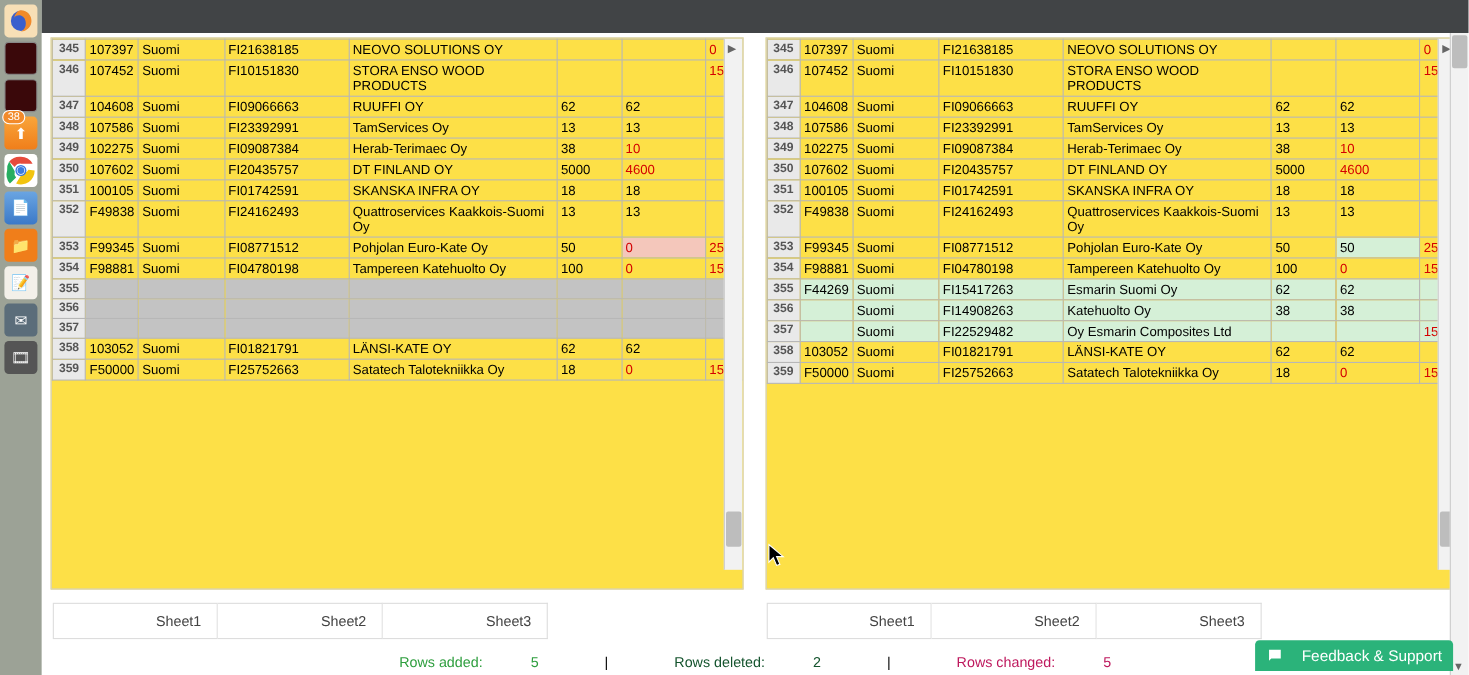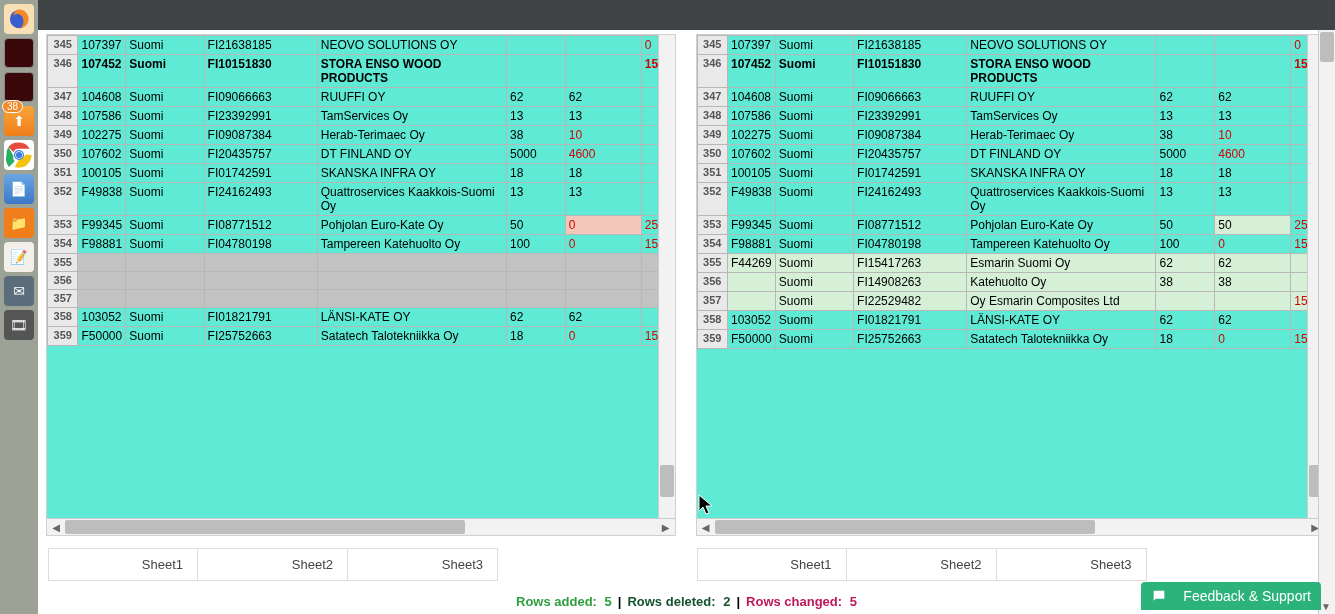--- a/index.html
+++ b/index.html
@@ -63,25 +63,25 @@
   .panes {
     display:flex;
     flex:1;
     gap:20px;
     padding:4px 10px 4px 8px;
     overflow:hidden;
   }
   .pane {
     flex:1;
     display:flex;
-    flex-direction:column;
+    flex-direction:row;
     border:1px solid #d0d0d0;
     overflow:hidden;
     position:relative;
-    background:#5eead4;
+    background:#fde047;
   }
   .grid-wrap { flex:1; overflow:hidden; position:relative; }
   table.grid {
     border-collapse:collapse;
     table-layout:fixed;
     width:100%;
     font-size:12px;
     color:#000;
   }
   table.grid th,
@@ -109,21 +109,21 @@
   .c-name { width:174px; }
   .c-a { width:54px; }
   .c-b { width:70px; }
   .c-c { width:30px; }
   .red { color:#d40000; }
   .hl-red { background:#f4c7bb; }
   .hl-green { background:#d5f0d7; }
   .row-grey td { background:#c3c3c3; }
   .row-green td { background:#d5f0d7 !important;margin-left:25px; }
   .tall td { height:45px; }
-  .med td { height:38px;font-weight:bold; }
+  .med td { height:38px; }
   .short td { height:28px; }
   .hscroll {
     height:17px;
     background:#f2f2f2;
     border-top:1px solid #ccc;
     position:relative;
   }
   .hscroll .thumb {
     position:absolute;
     top:1px; height:14px;
@@ -167,21 +167,21 @@
   }
   .sheet-tab + .sheet-tab { border-left:none; }
   .statusbar {
     height:26px;
     display:flex;
     align-items:center;
     justify-content:center;
     font-size:13px;
     gap:0;
   }
-  .statusbar span { margin:0 2px;font-weight:bold; }
+  .statusbar span { margin:0 20px; }
   .st-added { color:#2e9e3e; }
   .st-del { color:#14532d; }
   .st-chg { color:#be185d; }
   .feedback {
     position:absolute;
     right:14px; bottom:4px;
     background:#2bb37a;
     color:#fff;
     display:flex;align-items:center;gap:16px;
     padding:6px 10px;

